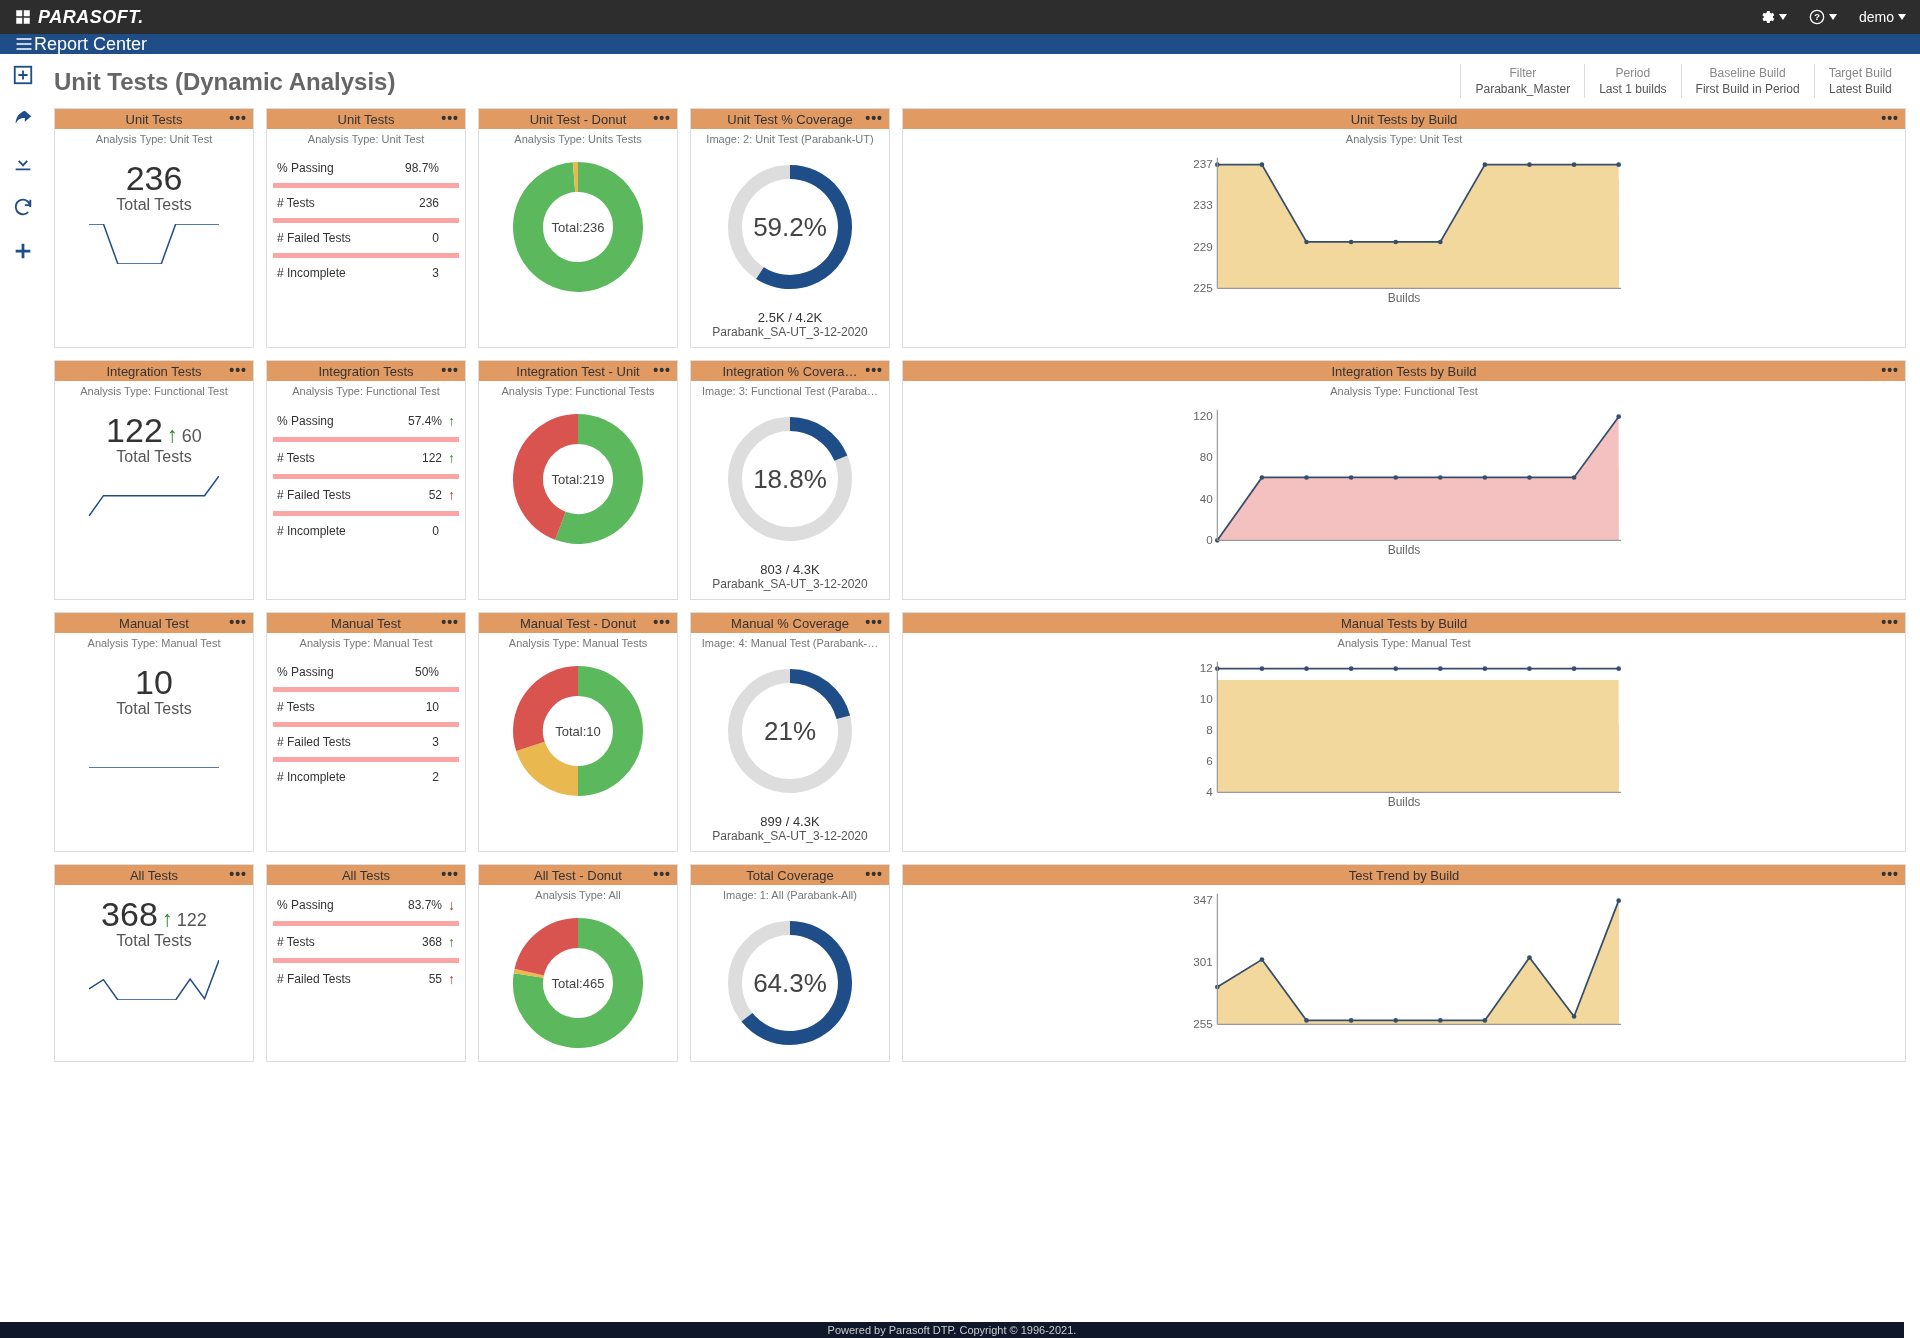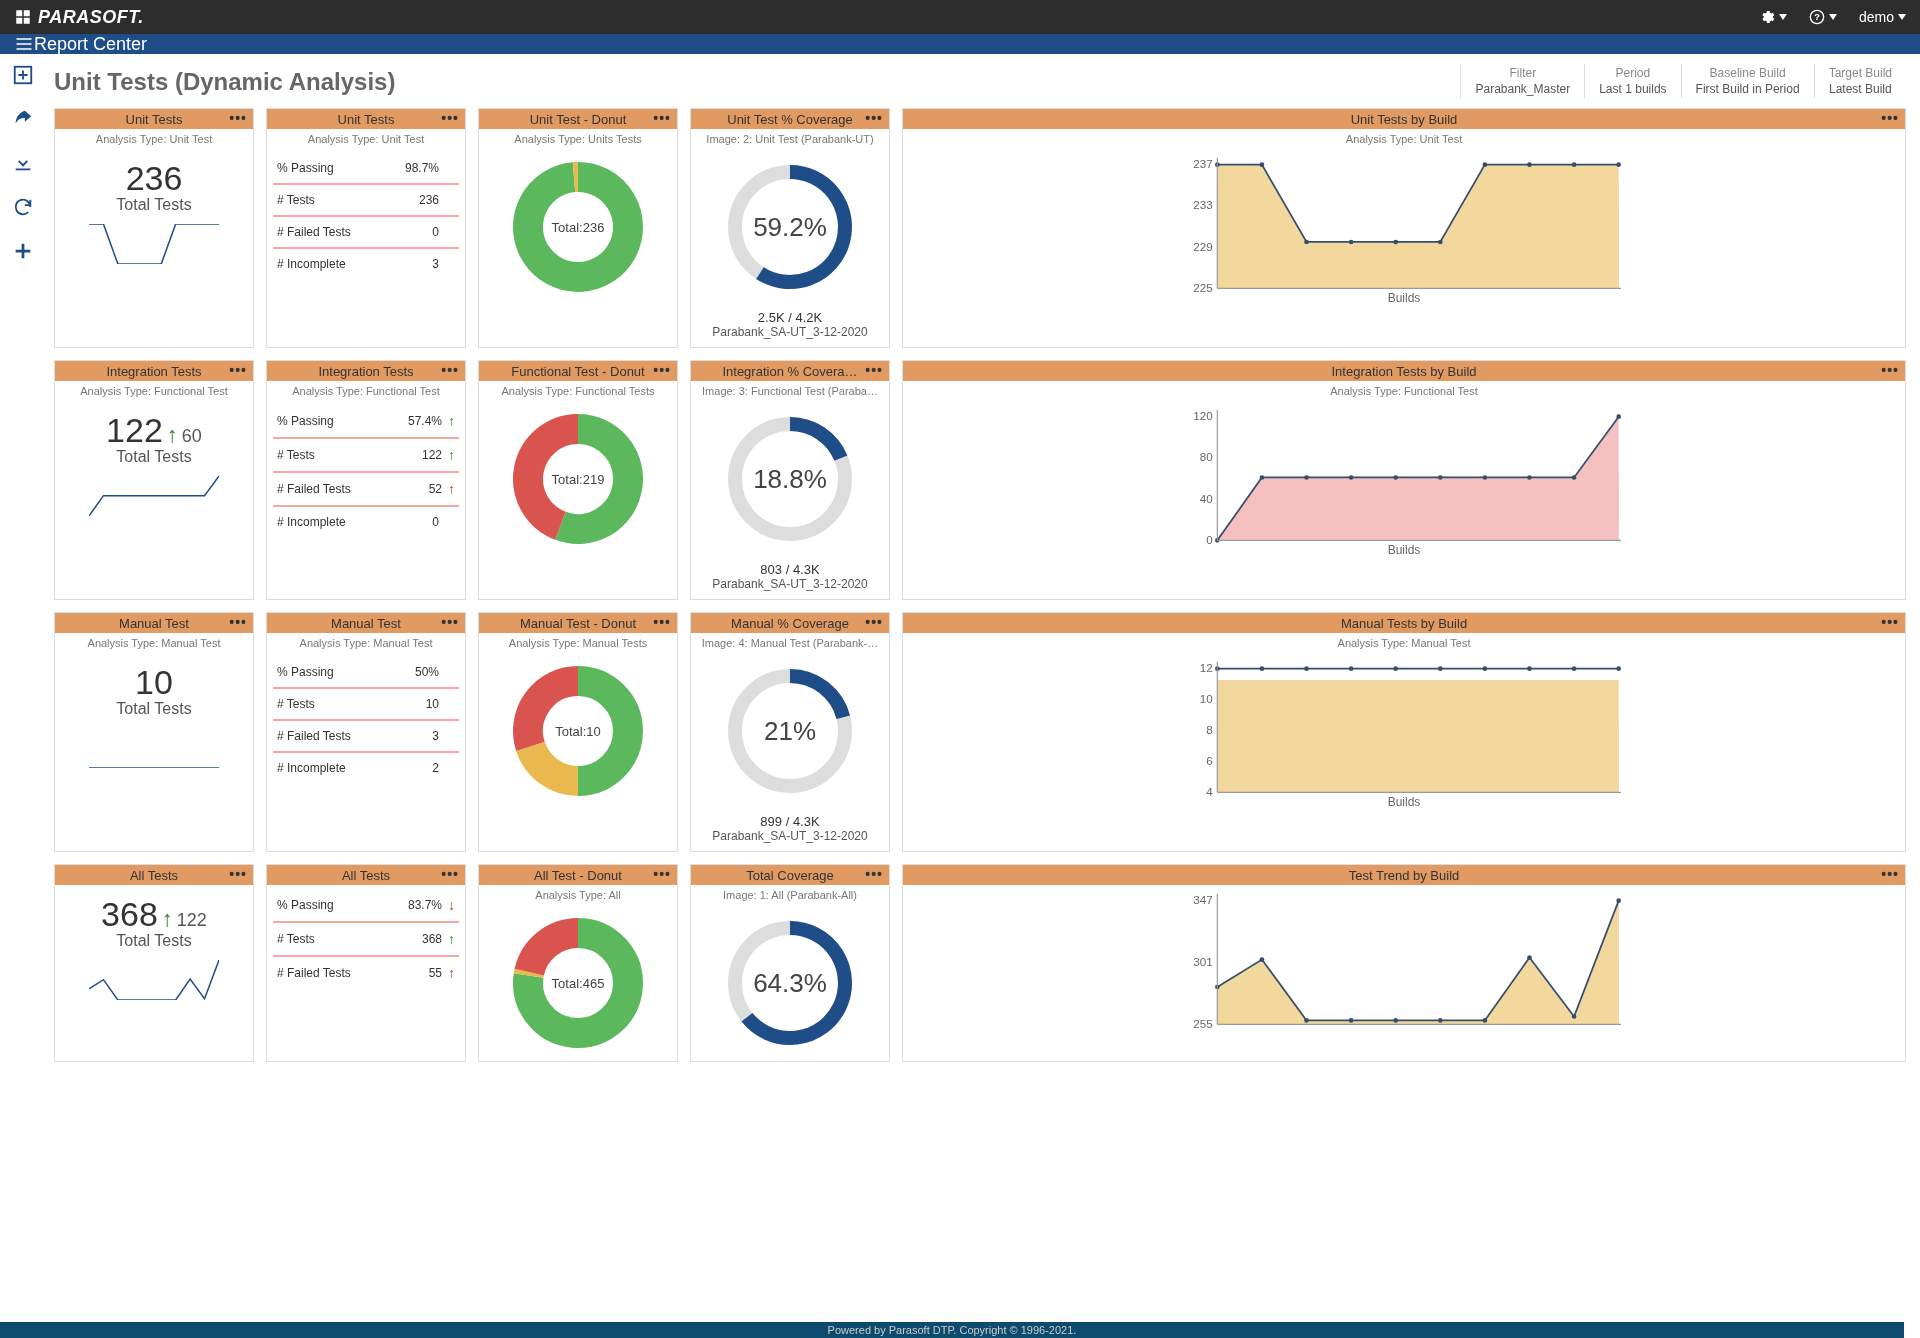--- a/index.html
+++ b/index.html
@@ -34,39 +34,39 @@
 .widget .body{flex:1;display:flex;flex-direction:column;align-items:center;justify-content:flex-start;padding:4px 6px 8px}
 
 .bignum{display:flex;align-items:baseline;gap:4px;margin-top:6px}
 .bignum .n{font-size:34px;color:#333}
 .bignum .arrow{font-size:22px;font-weight:bold}
 .bignum .delta{font-size:18px;color:#555}
 .sublab{font-size:16px;color:#555;margin-top:-2px}
 .spark{margin-top:10px}
 
 .tbl{width:100%;font-size:12px}
-.tbl .row{display:flex;justify-content:space-between;align-items:center;border-bottom:2px solid #fca5a5;padding:8px 4px}
+.tbl .row{display:flex;justify-content:space-between;align-items:center;border-bottom:5px solid #fca5a5;padding:8px 4px}
 .tbl .row:last-child{border-bottom:none}
 .tbl .row .r{display:flex;align-items:center;gap:6px}
 .tbl .arw{font-weight:bold;font-size:14px}
 
 .donut-wrap{position:relative;width:140px;height:140px;margin-top:4px}
 .donut-center{position:absolute;inset:0;display:flex;flex-direction:row;align-items:center;justify-content:center;font-size:13px;color:#444}
 .donut-center .big{font-size:26px}
 .gauge-sub{font-size:13px;color:#333;text-align:center;margin-top:13px}
 .gauge-sub2{font-size:12px;color:#555;text-align:center}
 
 .trend{width:100%;height:140px}
 .axis-lab{font-size:12px;color:#666;text-align:center;margin-top:-2px}
 
 .up-g{color:#2e8b2e}
 .up-r{color:#c0392b}
 .dn-r{color:#c0392b}
 
-.footer{position:fixed;bottom:0;left:0;right:16px;background:#0c4a6e;color:#ccc;font-size:11px;text-align:center;padding:2px 0}
+.footer{position:fixed;bottom:0;left:0;right:16px;background:#0f172a;color:#ccc;font-size:11px;text-align:center;padding:2px 0}
 </style>
 </head>
 <body>
 
 <div class="topbar">
   <div class="brand">
     <svg viewBox="0 0 24 24" width="18" height="18">
         <path fill="#fff" d="M3 3h8v8H3zM13 3h8v8h-8zM3 13h8v8H3zM13 13h8v8h-8z"></path>
       </svg>
     <span>PARASOFT.</span>
@@ -317,21 +317,21 @@
                 <span class="r">
                   <span>0</span>
                   <span style="width:10px"></span>
                 </span>
               </div>
             </div>
           </div>
         </div>
         <div class="widget">
           <div class="whead">
-            <span>Functional Test - Donut</span>
+            <span>Integration Test - Unit</span>
             <span class="dots">•••</span>
           </div>
           <div class="sub">Analysis Type: Functional Tests</div>
           <div class="body">
             <div class="donut-wrap"><svg width="140" height="140" viewBox="0 0 140 140">
                 <path d="M 70 20 A 50 50 0 1 1 52.45044662846937 116.81894036028365" stroke="#5cb85c" stroke-width="30" fill="none"></path>
                 <path d="M 52.45044662846937 116.81894036028365 A 50 50 0 0 1 69.99999999999999 20" stroke="#d9534f" stroke-width="30" fill="none"></path>
               </svg><div class="donut-center">
                 <span>Total:</span>
                 <span>219</span>

